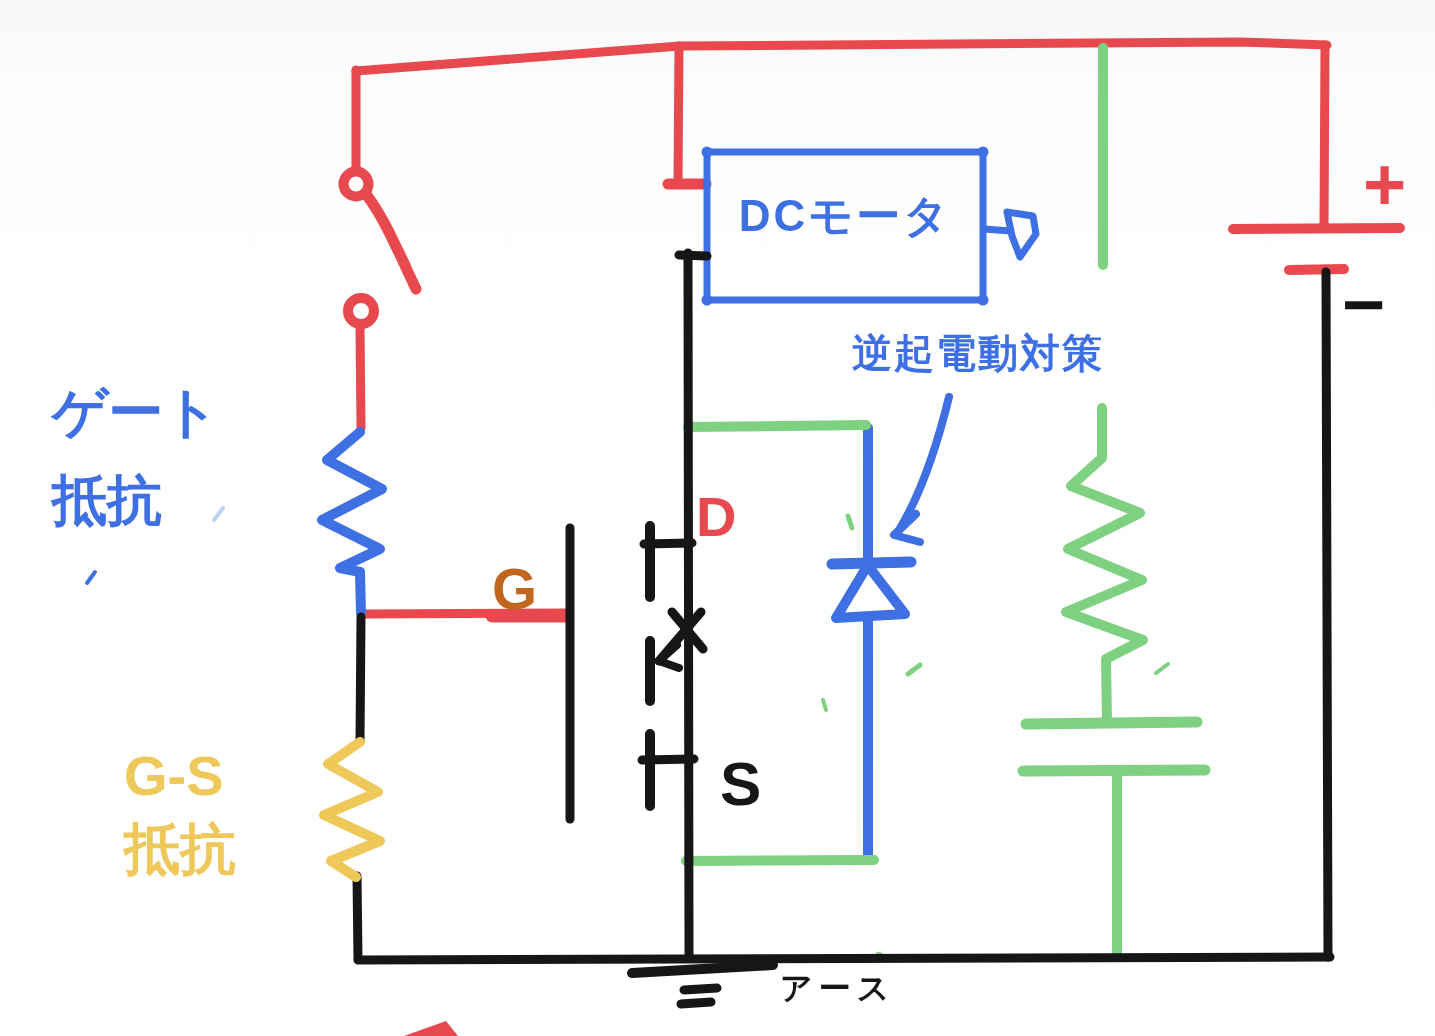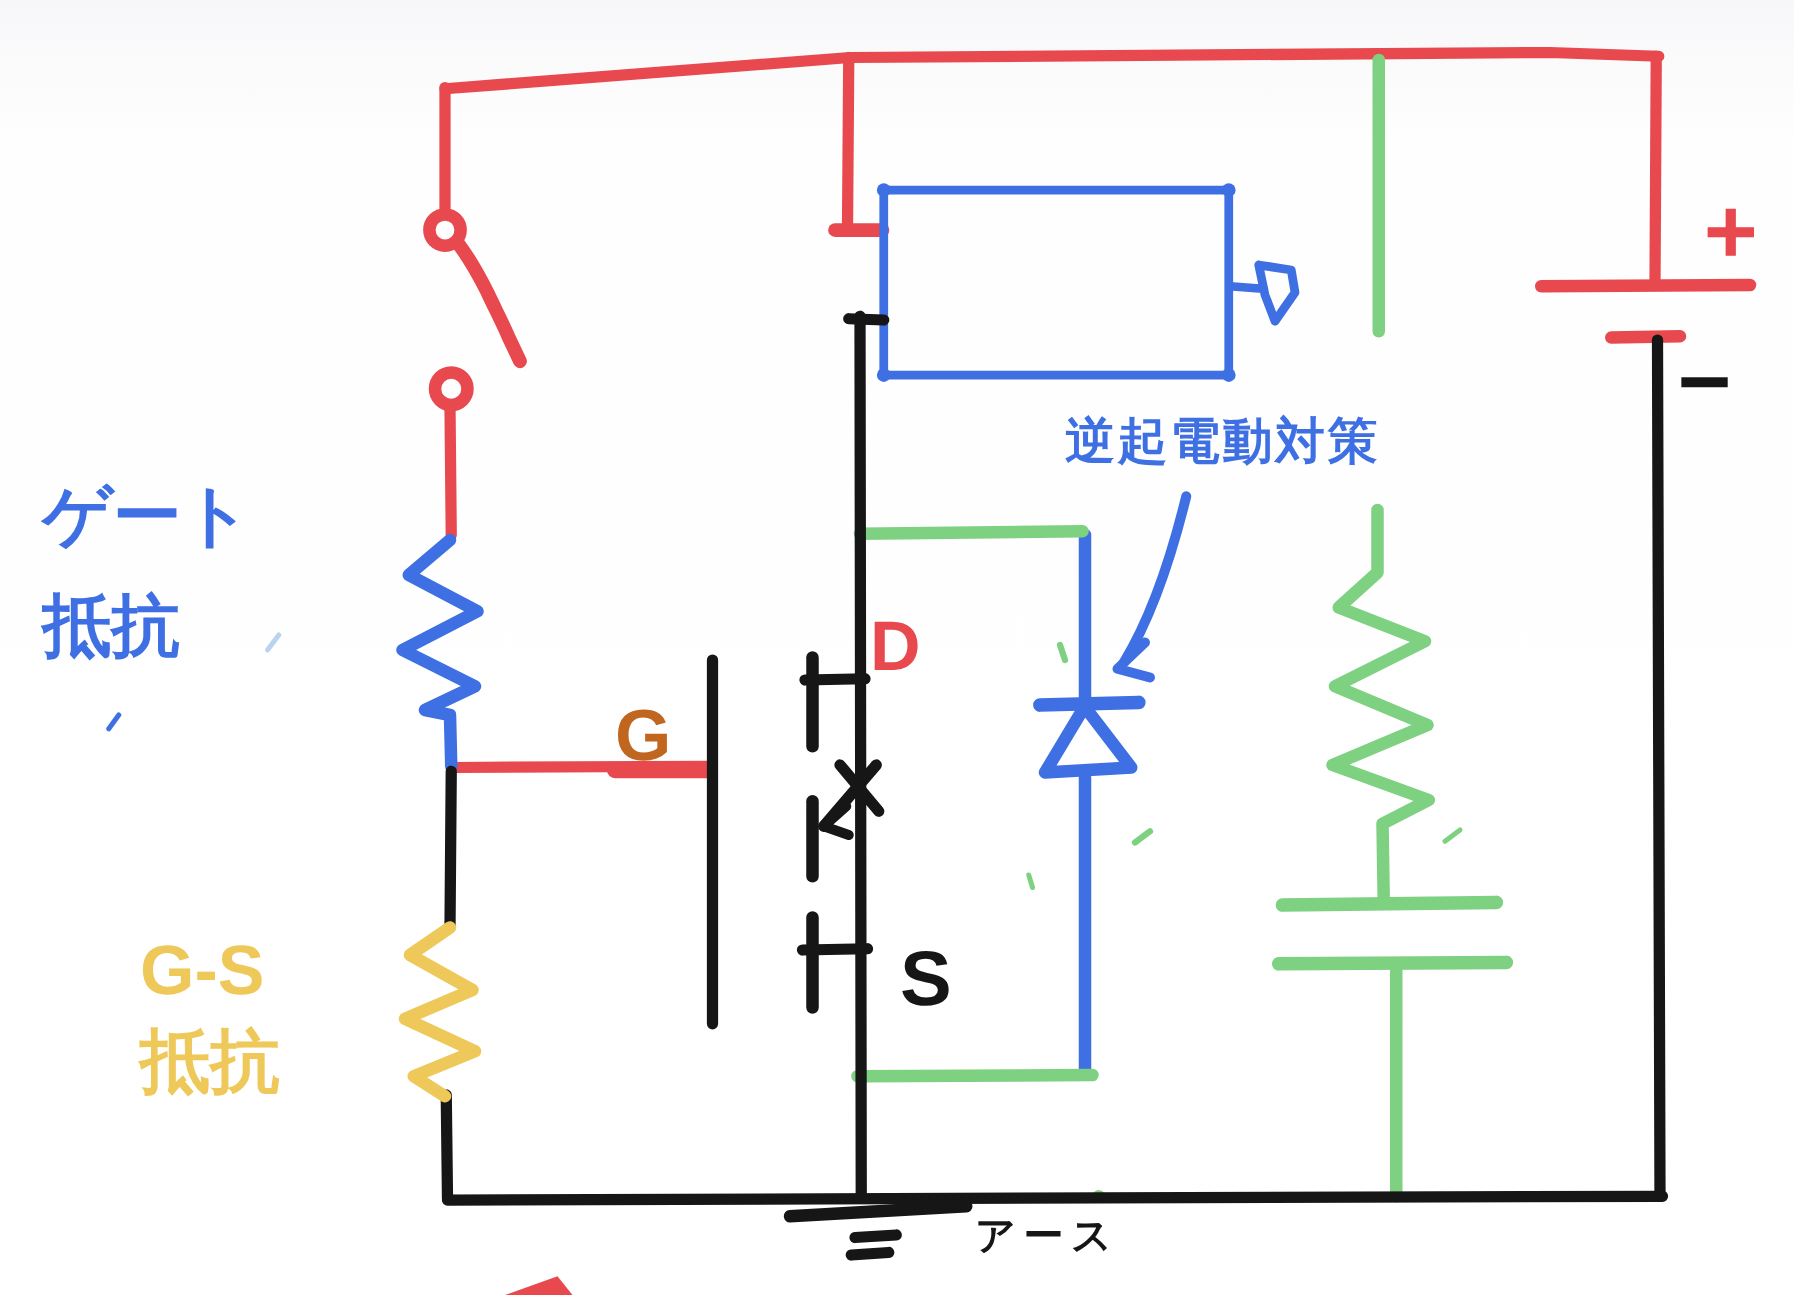--- a/index.html
+++ b/index.html
@@ -18,21 +18,21 @@
   .blue{stroke:var(--c-blue);}
   .green{stroke:var(--c-green);}
   .yellow{stroke:var(--c-yellow);}
   .black{stroke:var(--c-black);}
   .pale{stroke:var(--c-pale_blue);}
   .lbl{
     position:absolute; font-weight:bold; white-space:pre-line; line-height:1.55;
     font-family:"Liberation Sans",sans-serif; user-select:none;
   }
   .lbl-blue{color:var(--c-blue);} .lbl-red{color:var(--c-red);}
-  .lbl-yellow{color:var(--c-yellow);} .lbl-orange{color:var(--c-orange);}
+  .lbl-yellow{color:var(--c-yellow);margin-left:12px;} .lbl-orange{color:var(--c-orange);}
   .lbl-black{color:var(--c-black);}
 </style>
 </head>
 <body>
 
 <div class="canvas">
   <svg width="1435" height="1036" viewBox="0 0 1435 1036">
 
     <g>
       <path class="stroke red" stroke-width="9" d="M356,71 L680,46 L1240,42 L1327,45"></path>
@@ -111,24 +111,25 @@
       <path class="stroke black" stroke-width="10" d="M632,973 L773,965"></path>
       <path class="stroke black" stroke-width="9" d="M684,990 L717,988"></path>
       <path class="stroke black" stroke-width="9" d="M681,1004 L711,1002"></path>
     </g>
 
     <g>
       <path class="stroke yellow" stroke-width="10" d="M360,742 L328,764 L378,792 L324,815 L380,841 L331,861 L356,877"></path>
     </g>
   </svg>
 
-  <div class="lbl lbl-blue" style="left:34px;  top:368px; font-size:55px; line-height:1.6;">ゲート
+  <div class="lbl lbl-blue" style="left:52px;  top:368px; font-size:55px; line-height:1.6;">ゲート
 抵抗</div>
   <div class="lbl lbl-yellow" style="left:112px; top:740px; font-size:56px; line-height:1.3;">G-S
 抵抗</div>
   <div class="lbl lbl-orange" style="left:492px; top:544px; font-size:58px;">G</div>
   <div class="lbl lbl-red" style="left:696px; top:474px; font-size:56px;">D</div>
   <div class="lbl lbl-black" style="left:720px; top:736px; font-size:62px;">S</div>
+  <div class="lbl lbl-blue" style="left:707px; top:182px; width:276px; text-align:center; font-size:44px; letter-spacing:3px;">DCモータ</div>
   <div class="lbl lbl-blue" style="left:852px; top:322px; font-size:40px; letter-spacing:2px;">逆起電動対策</div>
   <div class="lbl lbl-red" style="left:1363px; top:128px; font-size:74px;">+</div>
   <div class="lbl lbl-black" style="left:1342px; top:248px; font-size:74px;">−</div>
   <div class="lbl lbl-black" style="left:780px; top:964px; font-size:32px; letter-spacing:6px;">アース</div>
 </div>
 
 </body></html>

